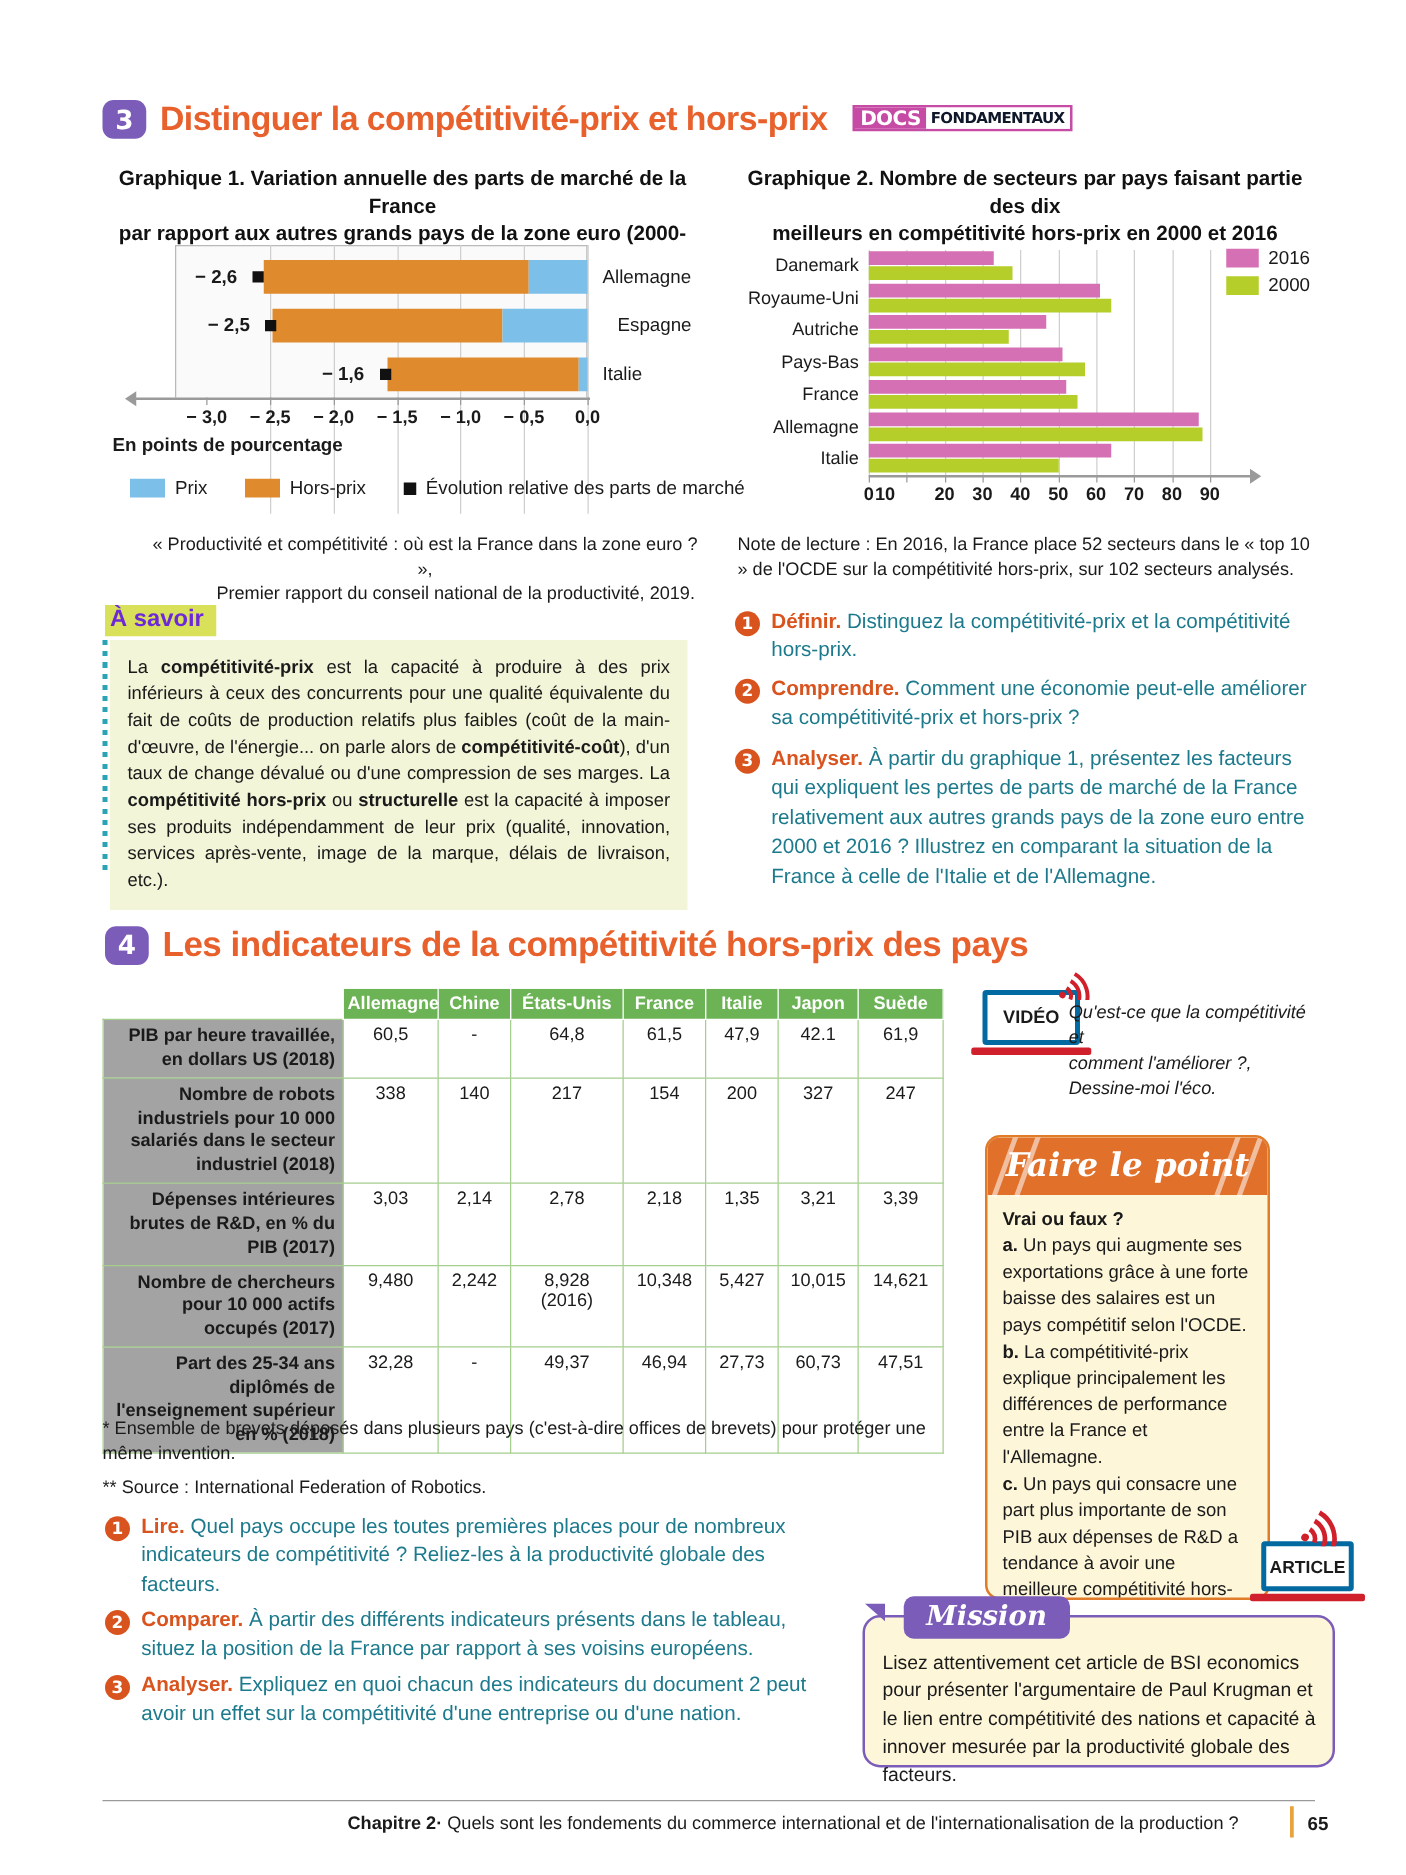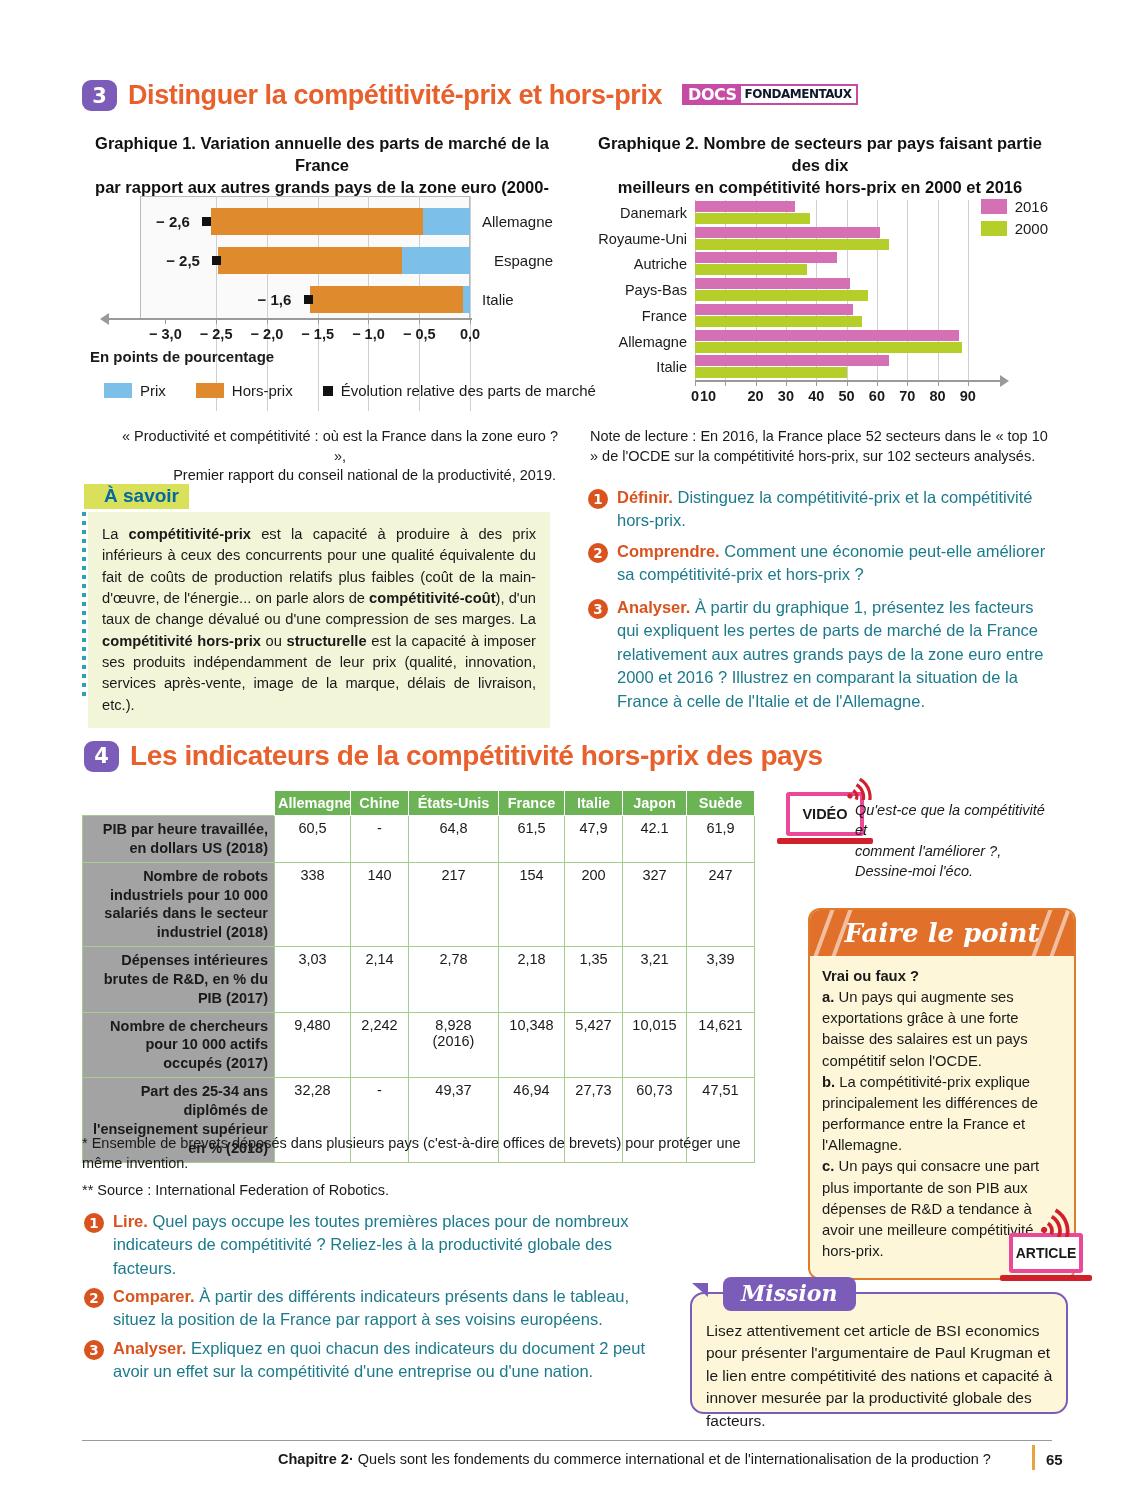--- a/index.html
+++ b/index.html
@@ -83,22 +83,22 @@
   .c2-legend { position:absolute; right:2px; top:2px; }
   .c2-lgrow { display:flex; align-items:center; margin-bottom:5px; }
   .c2-lgsw { width:26px; height:15px; }
   .c2-lgtx { font-size:15px; margin-left:8px; font-weight:normal; }
 
   
   .src { position:absolute; font-size:14.5px; line-height:1.35; }
 
   
   .asavoir-tab {
-    position:absolute; background:#D9E05A; color:#0369a1;
-    font-weight:bold; font-size:19px; padding:1px 10px 2px 20px;
+    position:absolute; background:#D9E05A; color:#6d28d9;
+    font-weight:bold; font-size:19px; padding:1px 10px 2px 4px;
   }
   .asavoir-box {
     position:absolute; background:#F2F5D8; padding:12px 14px 12px 14px;
     font-size:14.7px; line-height:1.45; text-align:justify;
   }
   .asavoir-dots {
     position:absolute; width:4px;
     background-image:repeating-linear-gradient(to bottom,#2AA3B5 0 4px, transparent 4px 9px);
   }
 
@@ -127,21 +127,21 @@
   table.ind td.rowlab {
     background:#a3a3a3; text-align:right; font-weight:bold; line-height:1.3;
   }
 
   
   .foot { position:absolute; font-size:14.5px; line-height:1.38; }
 
   
   .device { position:absolute; }
   .laptop-screen {
-    border:4px solid #ec4899; border-radius:3px; background:#fff;
+    border:4px solid #0369a1; border-radius:3px; background:#fff;
     display:flex; align-items:center; justify-content:center;
     font-weight:bold; font-family:"Liberation Sans", sans-serif;
   }
   .laptop-base { background:#D0202C; border-radius:2px; margin:2px auto 0; }
   .wifi { position:absolute; }
   .video-caption { position:absolute; font-style:italic; font-size:14.5px; line-height:1.4; }
 
   
   .flp {
     position:absolute; border:2px solid #E07B2A; border-radius:12px;
@@ -460,21 +460,21 @@
       <path d="M6 13 A14 14 0 0 1 20 26" stroke-width="3.2"></path>
       <path d="M6 6.5 A20.5 20.5 0 0 1 26.5 26" stroke-width="3.2"></path>
     </g>
   </svg>
 </div>
 <div class="video-caption" style="left:855px; top:800px; width:200px;">
   <div>Qu'est-ce que la compétitivité et</div>
   <div>comment l'améliorer ?, Dessine-moi l'éco.</div>
 </div>
 
-<div class="flp" style="left:808px; top:908px; width:268px; height:372px;">
+<div class="flp" style="left:788px; top:908px; width:228px; height:372px;">
   <div class="flp-head">
     <span class="flp-slash" style="left:12px;"></span>
     <span class="flp-slash" style="left:30px;"></span>
     <span>Faire le point</span>
     <span class="flp-slash" style="right:30px;"></span>
     <span class="flp-slash" style="right:12px;"></span>
   </div>
   <div class="flp-body">
     <div class="bold">Vrai ou faux ?</div>
     <div><b>a.</b> <span>Un pays qui augmente ses exportations grâce à une forte baisse des salaires est un pays compétitif selon l'OCDE.</span></div>

